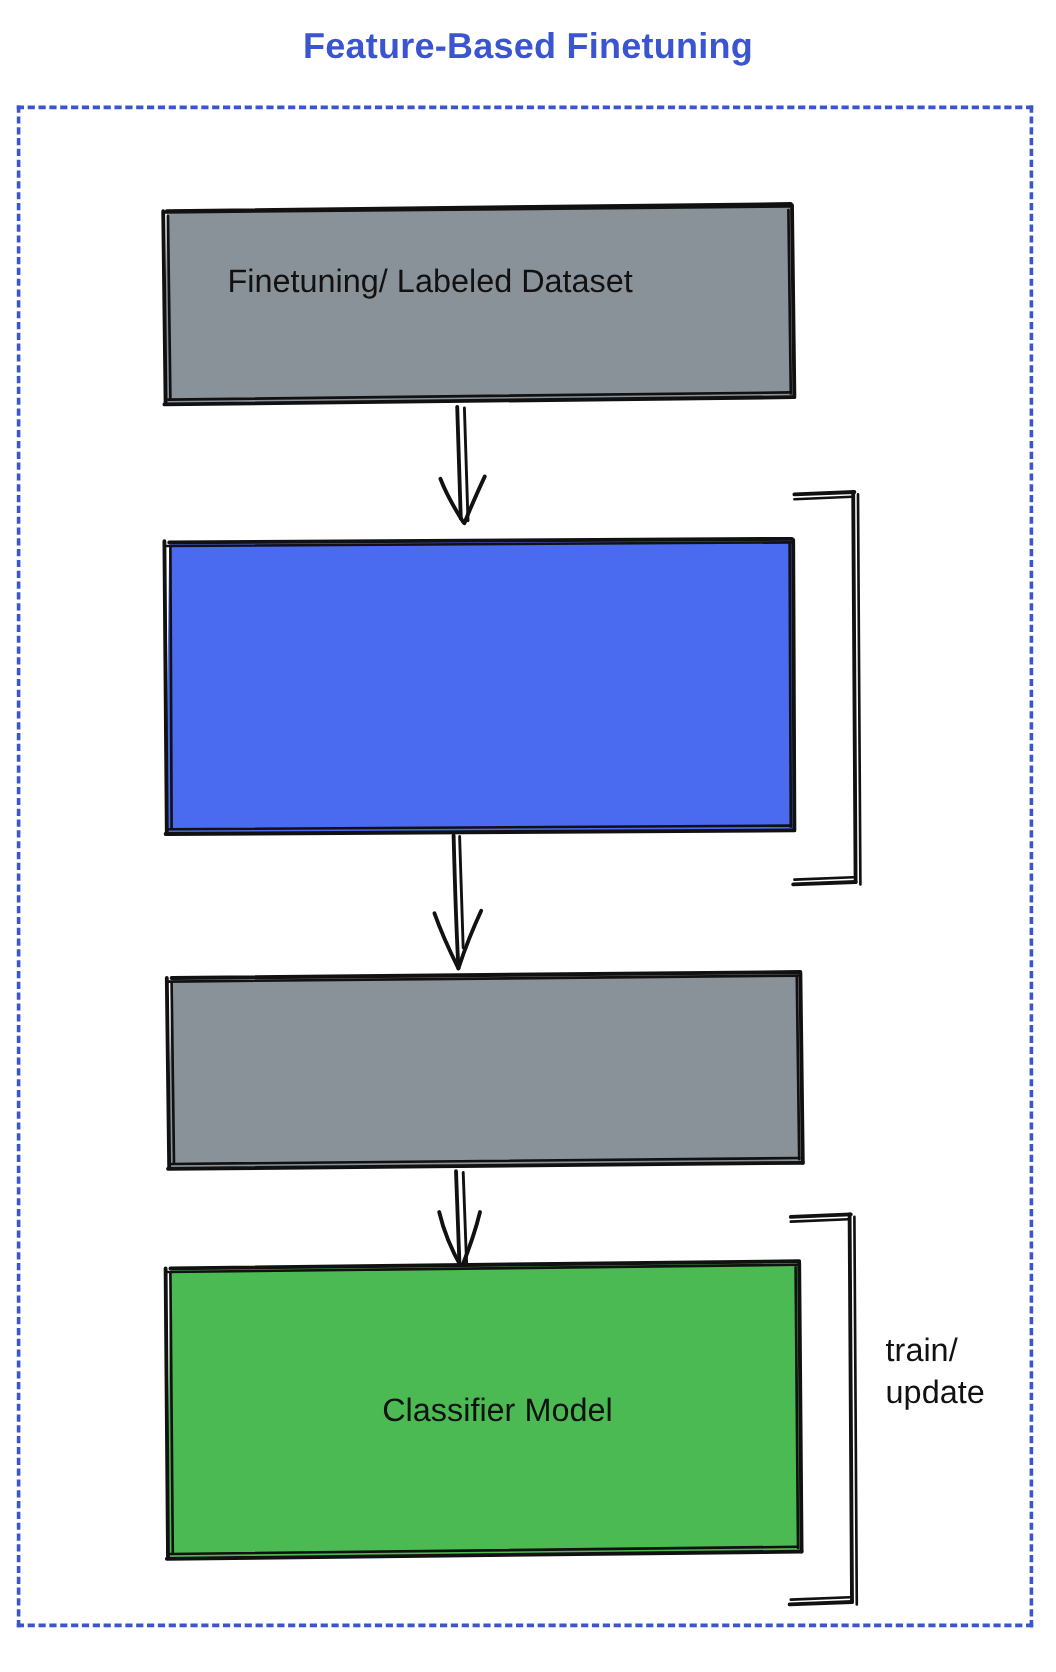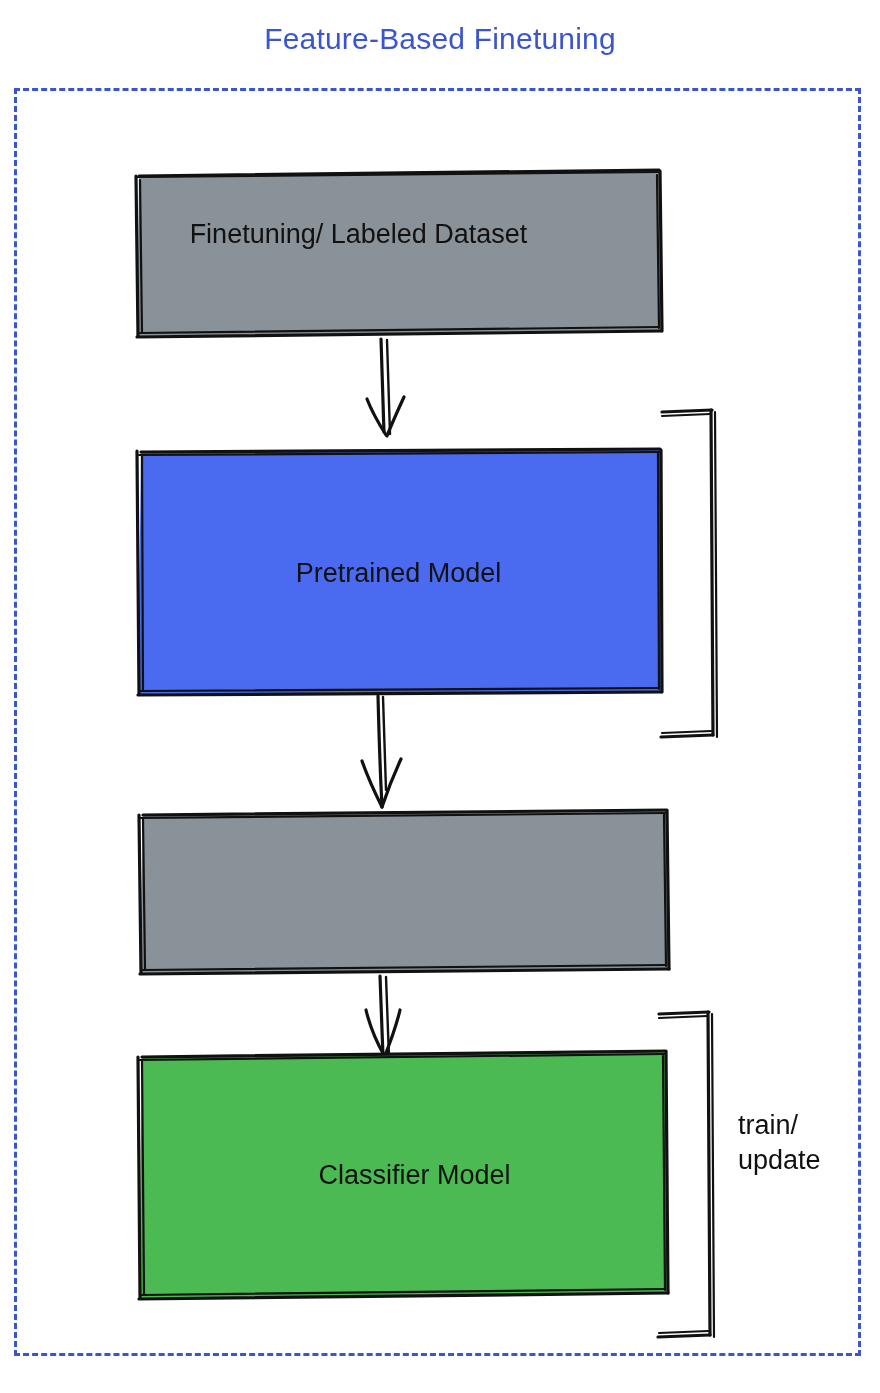--- a/index.html
+++ b/index.html
@@ -18,21 +18,21 @@
     overflow: hidden;
   }
   
   .diagram-title {
     position: absolute;
     left: 0;
     top: 22px;
     width: 880px;
     text-align: center;
     font-size: 30px;
-    font-weight: 400;
+    font-weight: 700;
     color: #3b55d1;
     letter-spacing: 0.2px;
     line-height: 1.1;
   }
   
   .frame {
     position: absolute;
     left: 14px;
     top: 88px;
     width: 847px;
@@ -171,19 +171,18 @@
         <path d="M708,1012 L710,1335"></path>
         <path d="M712,1014 L714,1337" stroke-width="2.2"></path>
         <path d="M710,1335 L658,1337"></path>
         <path d="M708,1331 L659,1333" stroke-width="2.2"></path>
       </g>
 
     </g>
   </svg>
 
   <div class="node-label" id="label-dataset">Finetuning/ Labeled Dataset</div>
-  <div class="node-label" id="label-pretrained">Pretrained Model</div>
   <div class="node-label" id="label-classifier">Classifier Model</div>
 
   <div class="side-label" id="label-train-update">train/
 update</div>
 
 </div>
 
 </body></html>

